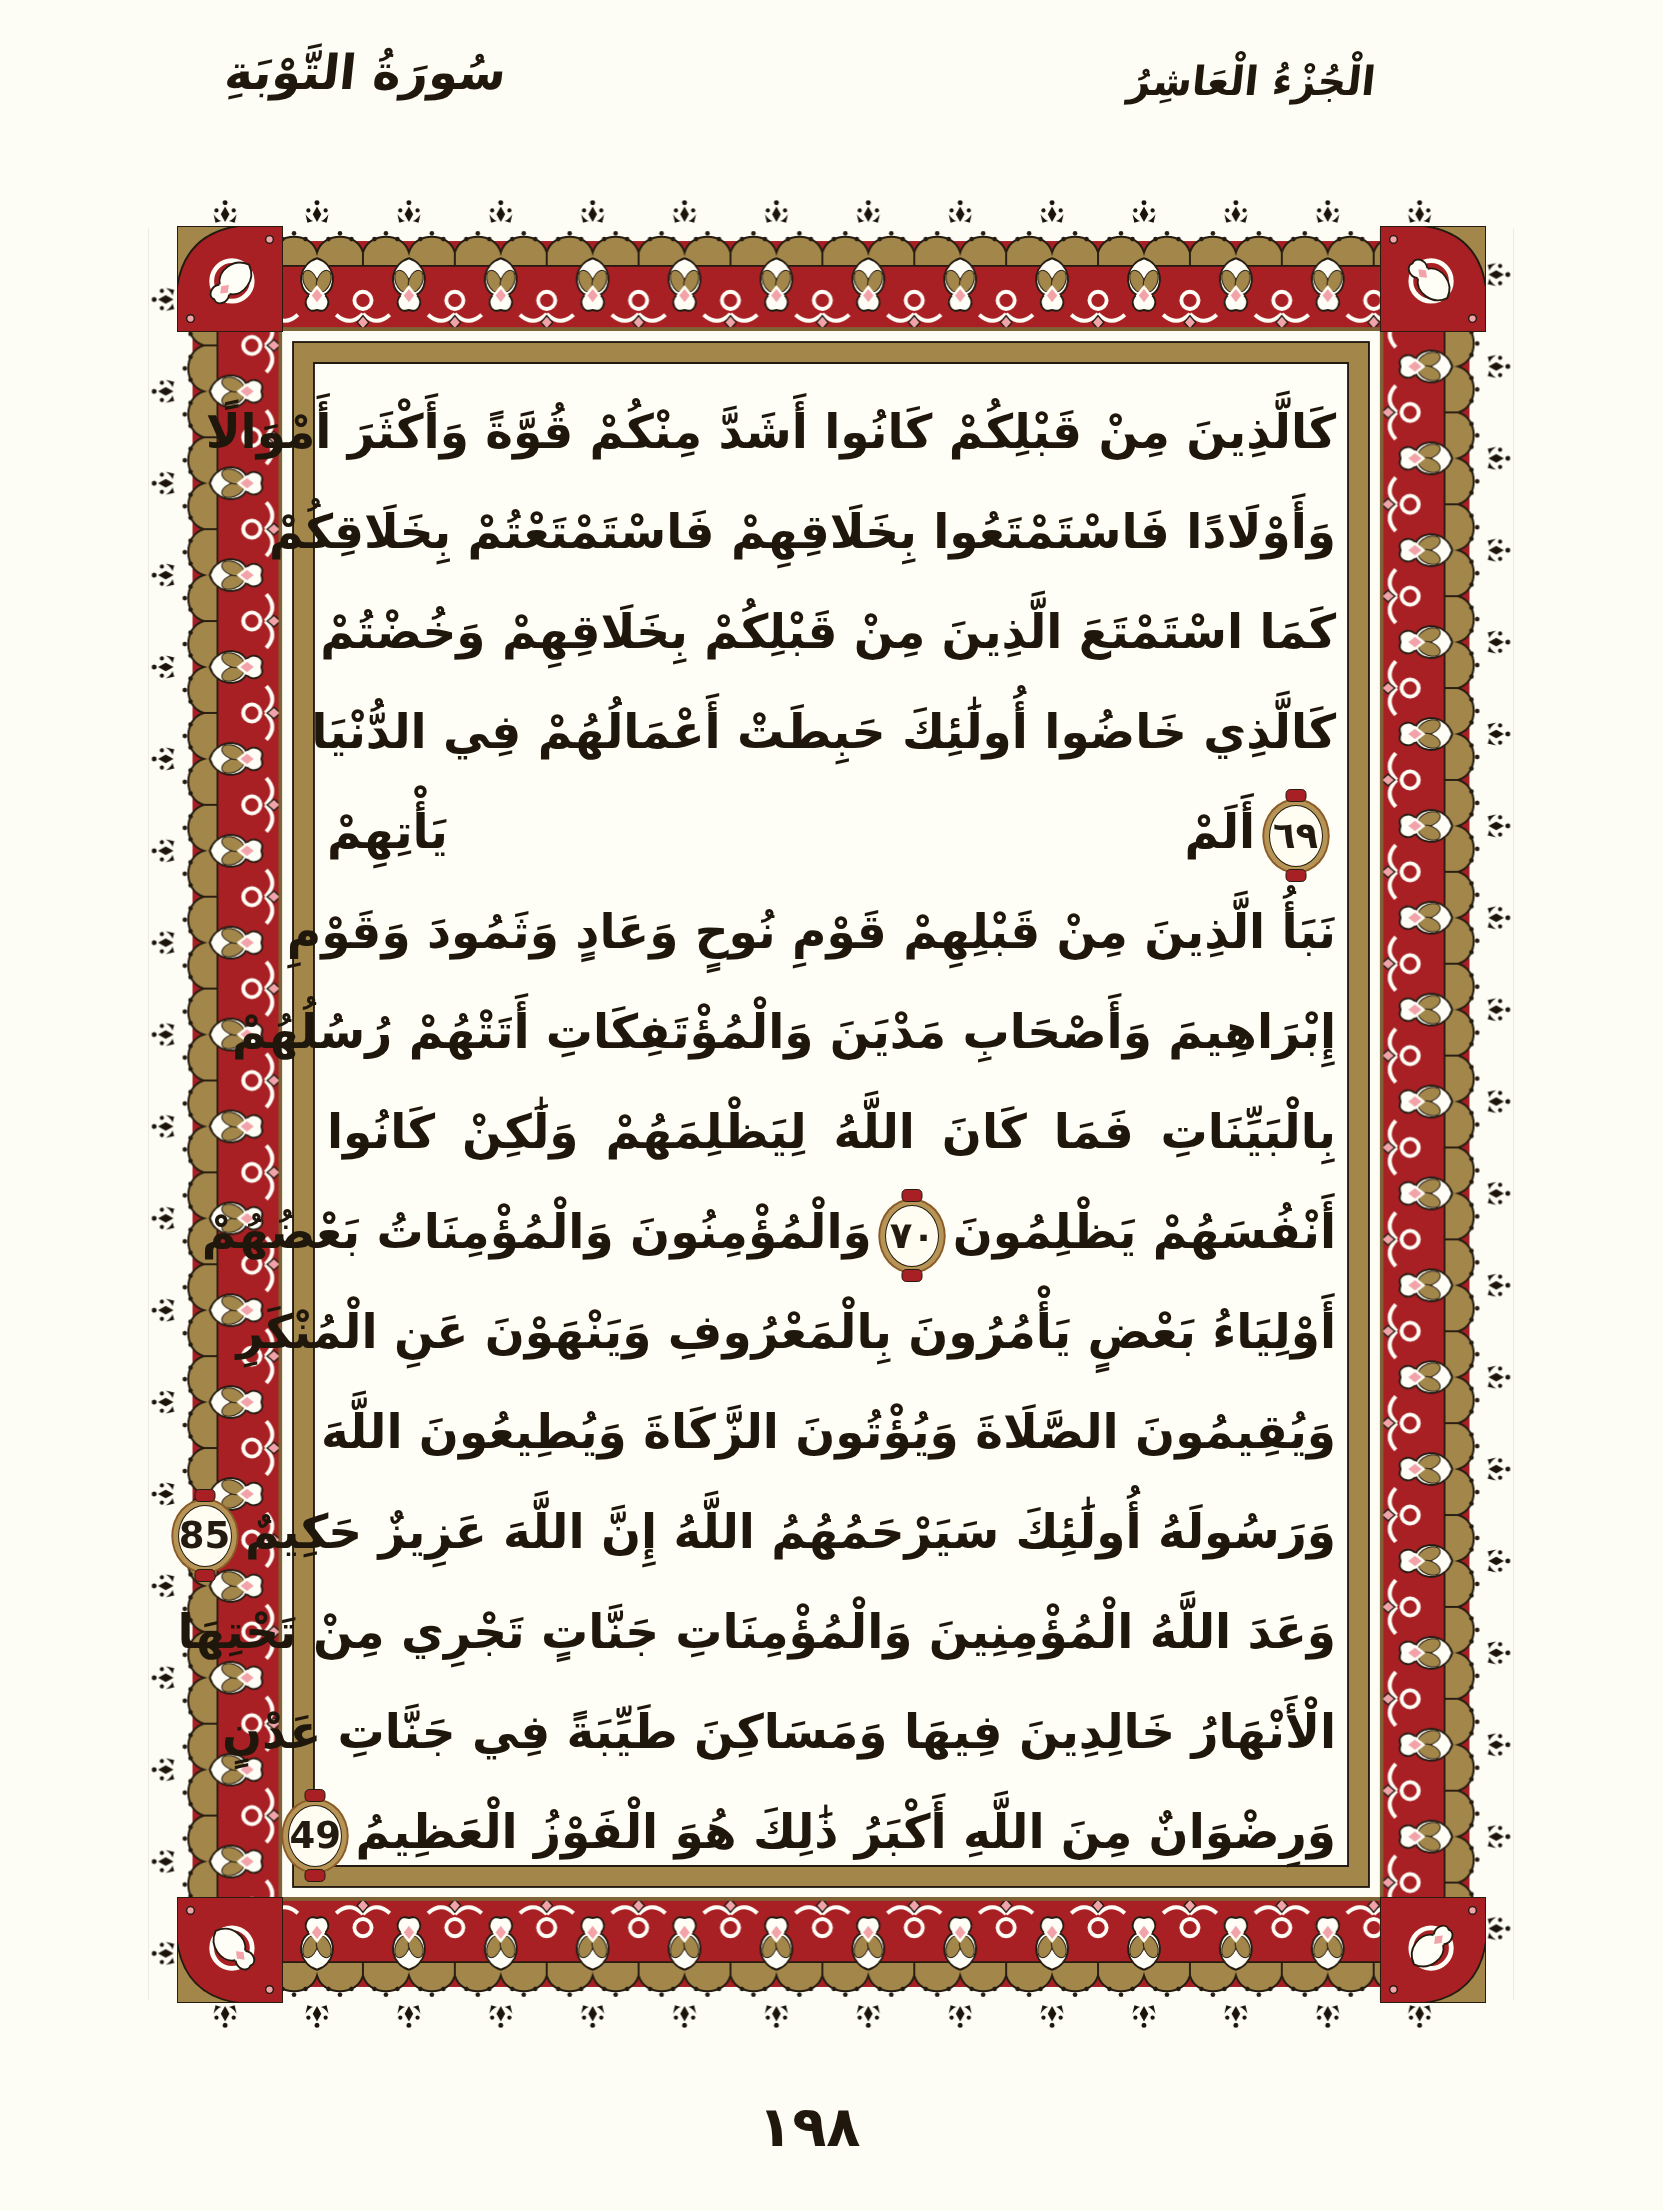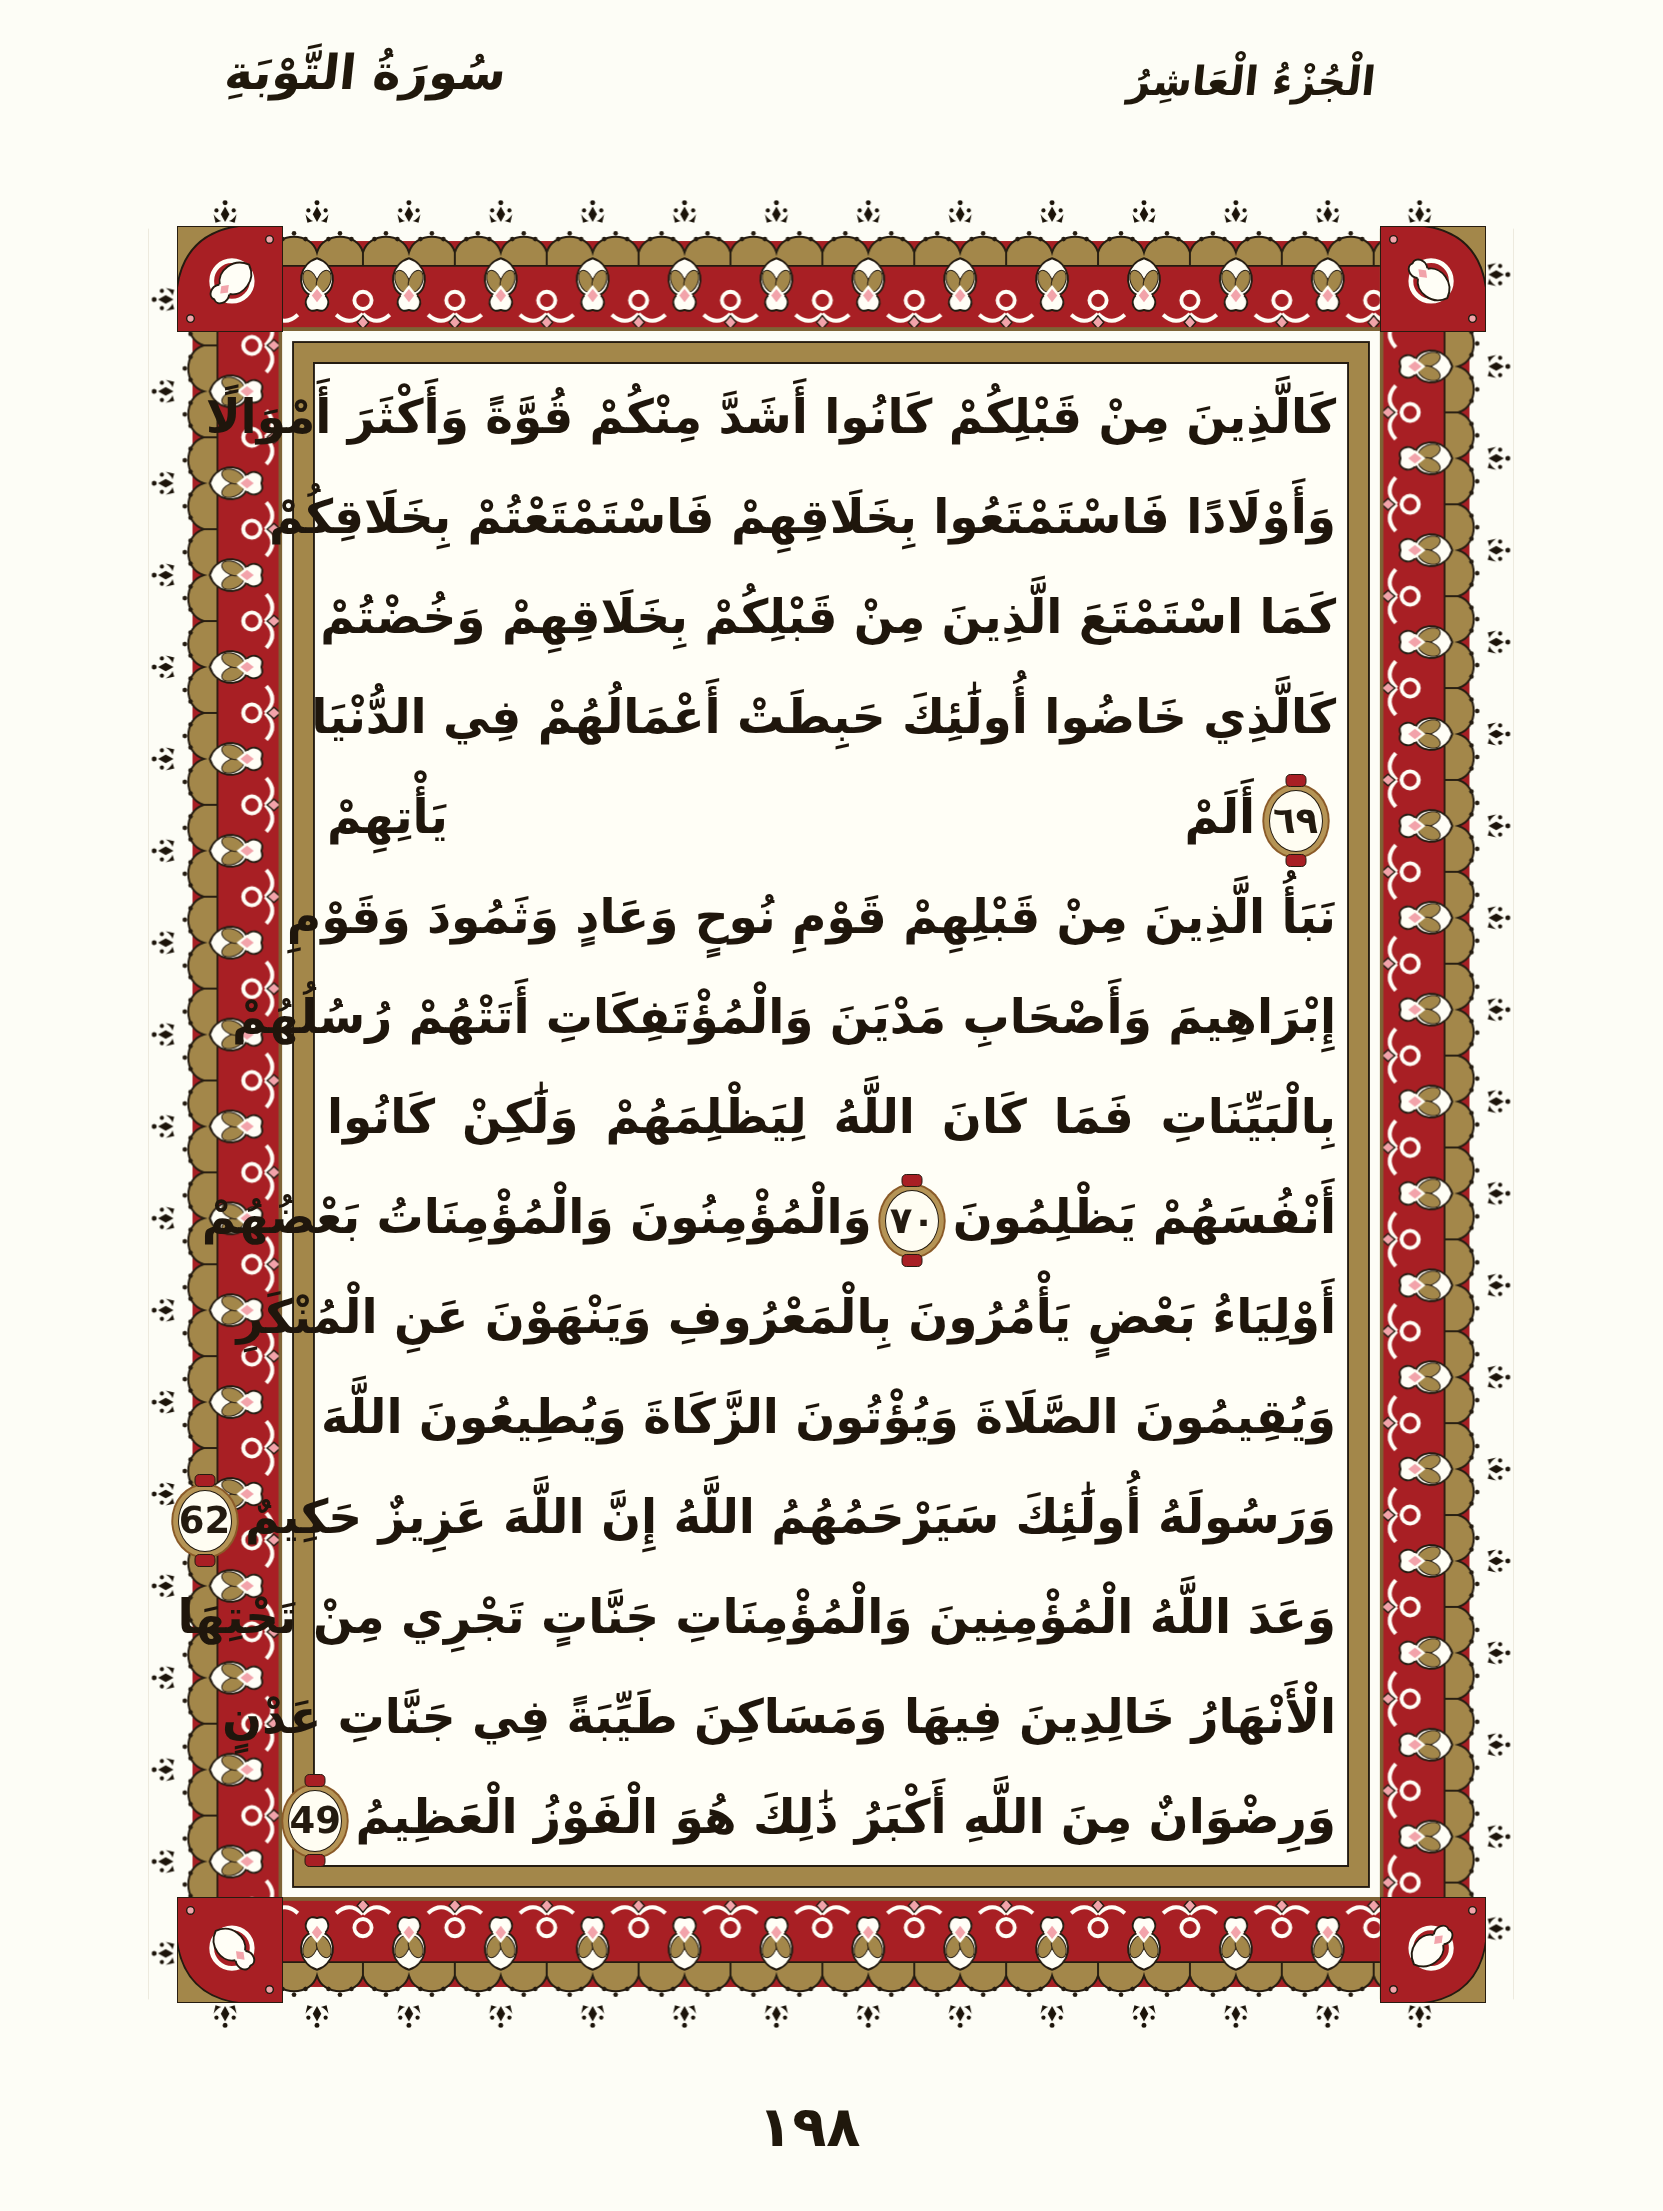--- a/index.html
+++ b/index.html
@@ -24,21 +24,21 @@
   .corner-bl{left:178px;top:1897px;transform:rotate(270deg);}
   
   .inner-frame{
     position:absolute;left:295px;top:343px;width:1074px;height:1543px;
     border:19px solid #a3874a;box-sizing:border-box;
     box-shadow:0 0 0 1.9px #241b10, inset 0 0 0 1.9px #241b10;
     background:#fffef6;
   }
   
   .text-block{
-    position:absolute;left:328px;top:367px;width:1009px;height:1499px;
+    position:absolute;left:328px;top:382px;width:1009px;height:1499px;
     direction:rtl;
   }
   .qline{
     height:100px;line-height:100px;font-size:47px;font-weight:bold;
     color:#1f160c;text-align:justify;text-align-last:justify;
     white-space:nowrap;letter-spacing:0;
   }
   .atext{display:inline;}
   .verse-marker{
     display:inline-flex;align-items:center;justify-content:center;
@@ -153,21 +153,21 @@
         </span><span class="atext">أَلَمْ يَأْتِهِمْ</span></div>
       <div class="qline"><span class="atext">نَبَأُ الَّذِينَ مِنْ قَبْلِهِمْ قَوْمِ نُوحٍ وَعَادٍ وَثَمُودَ وَقَوْمِ</span></div>
       <div class="qline"><span class="atext">إِبْرَاهِيمَ وَأَصْحَابِ مَدْيَنَ وَالْمُؤْتَفِكَاتِ أَتَتْهُمْ رُسُلُهُمْ</span></div>
       <div class="qline"><span class="atext">بِالْبَيِّنَاتِ فَمَا كَانَ اللَّهُ لِيَظْلِمَهُمْ وَلَٰكِنْ كَانُوا</span></div>
       <div class="qline"><span class="atext">أَنْفُسَهُمْ يَظْلِمُونَ</span><span class="verse-marker">
           <span class="vnum">٧٠</span>
         </span><span class="atext">وَالْمُؤْمِنُونَ وَالْمُؤْمِنَاتُ بَعْضُهُمْ</span></div>
       <div class="qline"><span class="atext">أَوْلِيَاءُ بَعْضٍ يَأْمُرُونَ بِالْمَعْرُوفِ وَيَنْهَوْنَ عَنِ الْمُنْكَرِ</span></div>
       <div class="qline"><span class="atext">وَيُقِيمُونَ الصَّلَاةَ وَيُؤْتُونَ الزَّكَاةَ وَيُطِيعُونَ اللَّهَ</span></div>
       <div class="qline"><span class="atext">وَرَسُولَهُ أُولَٰئِكَ سَيَرْحَمُهُمُ اللَّهُ إِنَّ اللَّهَ عَزِيزٌ حَكِيمٌ</span><span class="verse-marker">
-          <span class="vnum">62</span>
+          <span class="vnum">85</span>
         </span></div>
       <div class="qline"><span class="atext">وَعَدَ اللَّهُ الْمُؤْمِنِينَ وَالْمُؤْمِنَاتِ جَنَّاتٍ تَجْرِي مِنْ تَحْتِهَا</span></div>
       <div class="qline"><span class="atext">الْأَنْهَارُ خَالِدِينَ فِيهَا وَمَسَاكِنَ طَيِّبَةً فِي جَنَّاتِ عَدْنٍ</span></div>
       <div class="qline"><span class="atext">وَرِضْوَانٌ مِنَ اللَّهِ أَكْبَرُ ذَٰلِكَ هُوَ الْفَوْزُ الْعَظِيمُ</span><span class="verse-marker">
           <span class="vnum">49</span>
         </span></div>
     </div>
 
   <div class="page-number">١٩٨</div>
 

